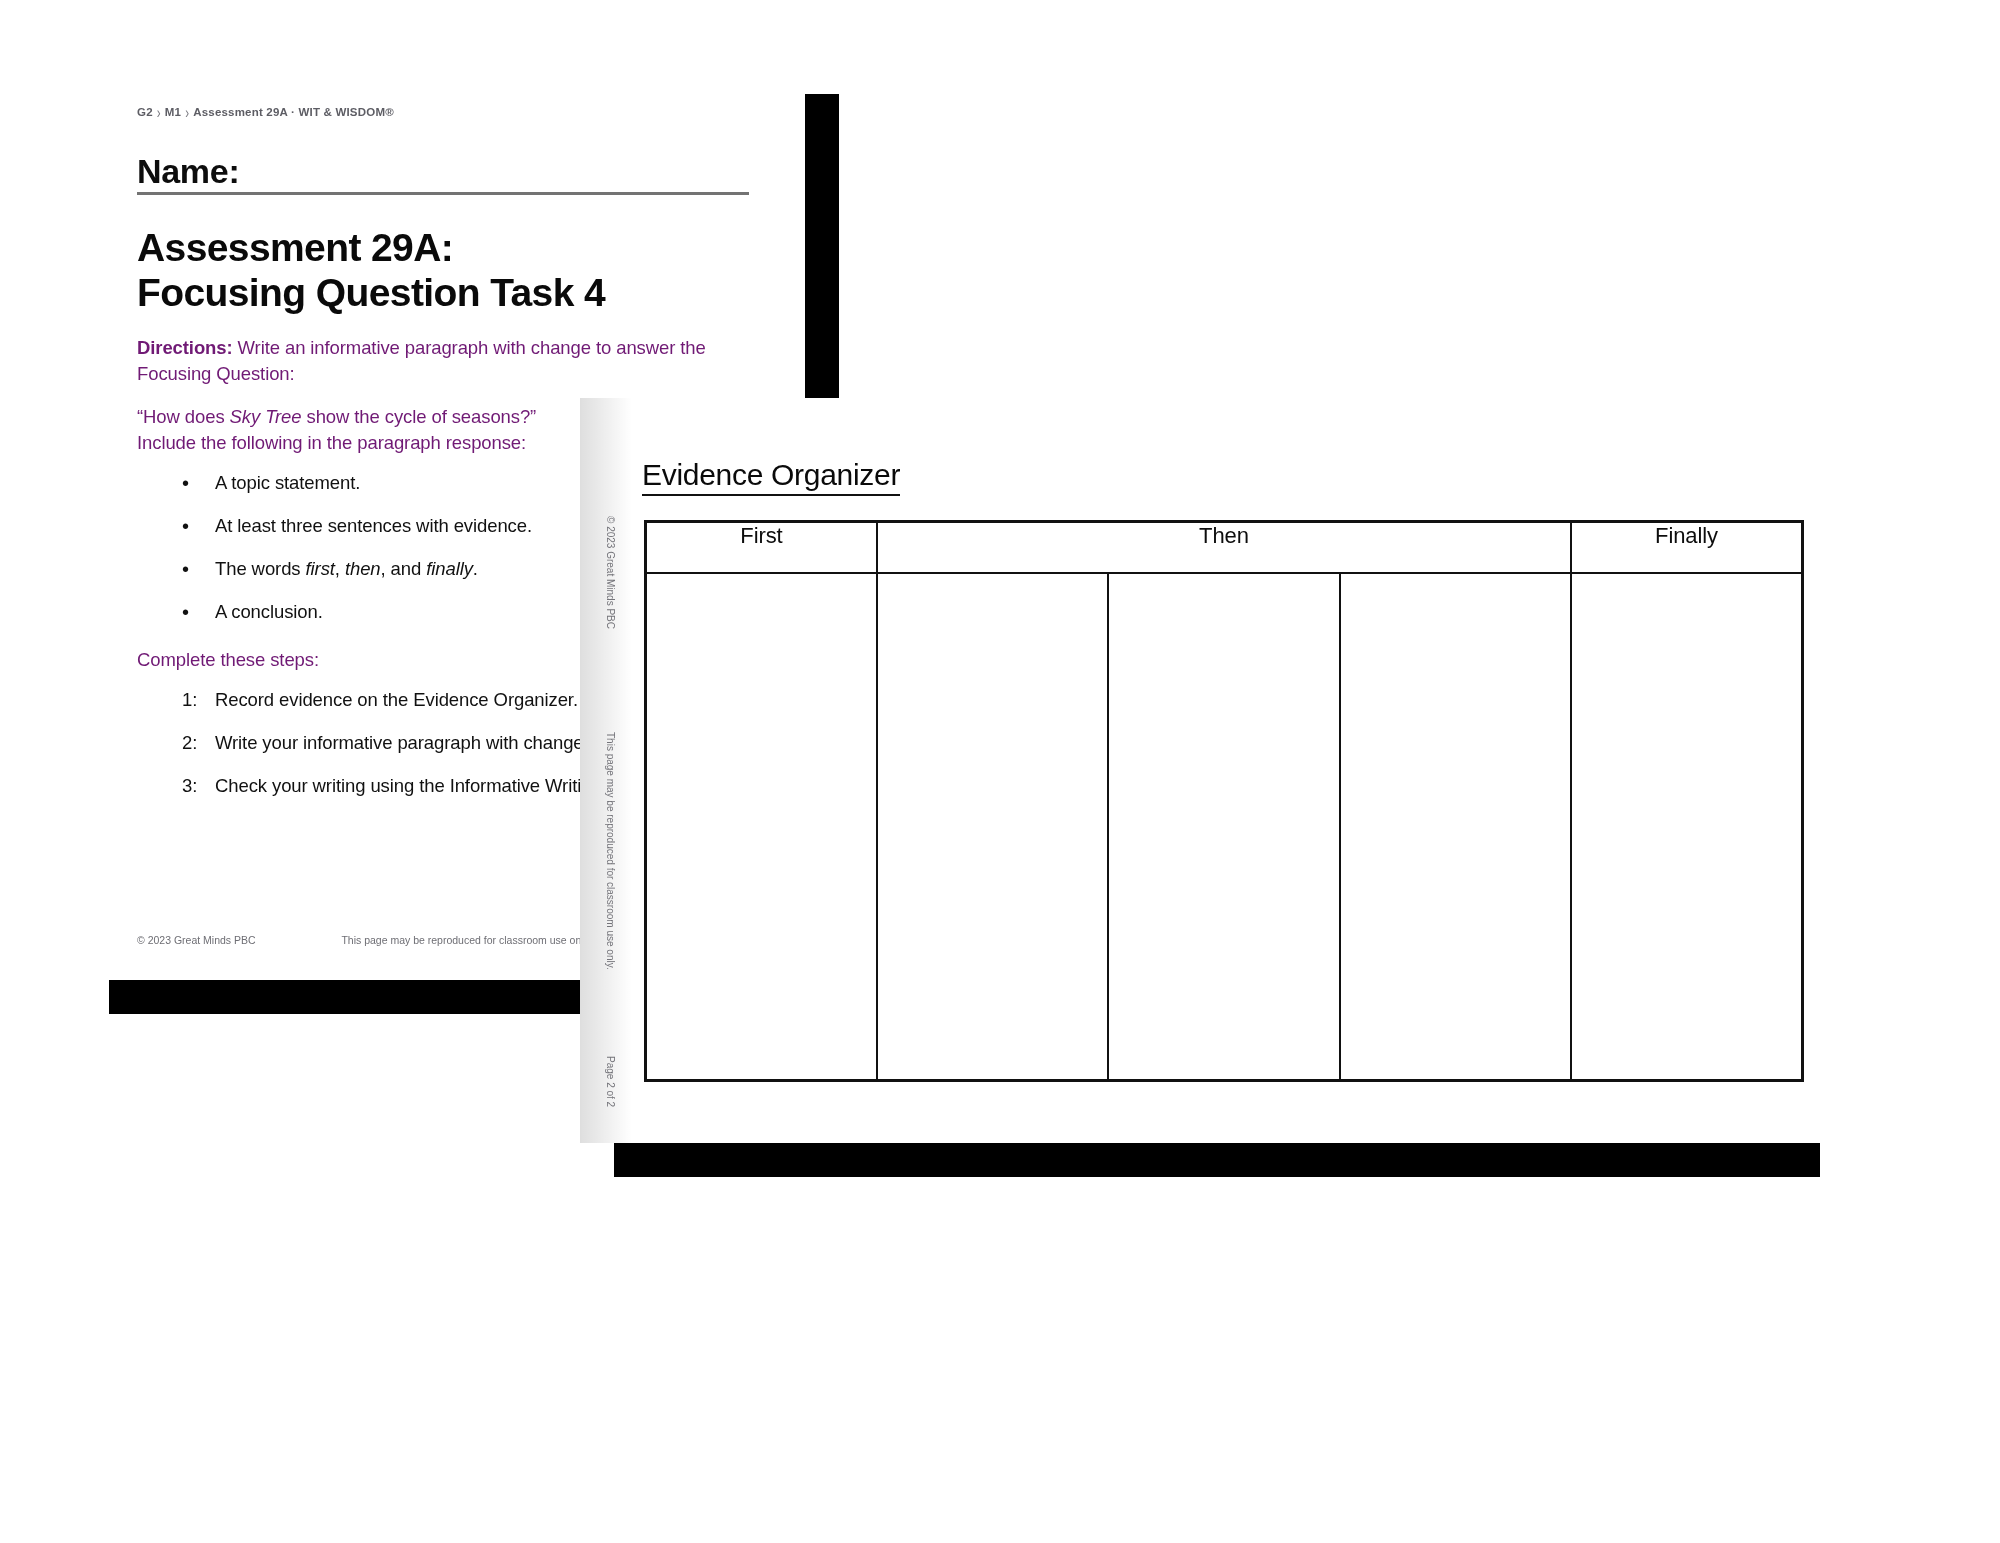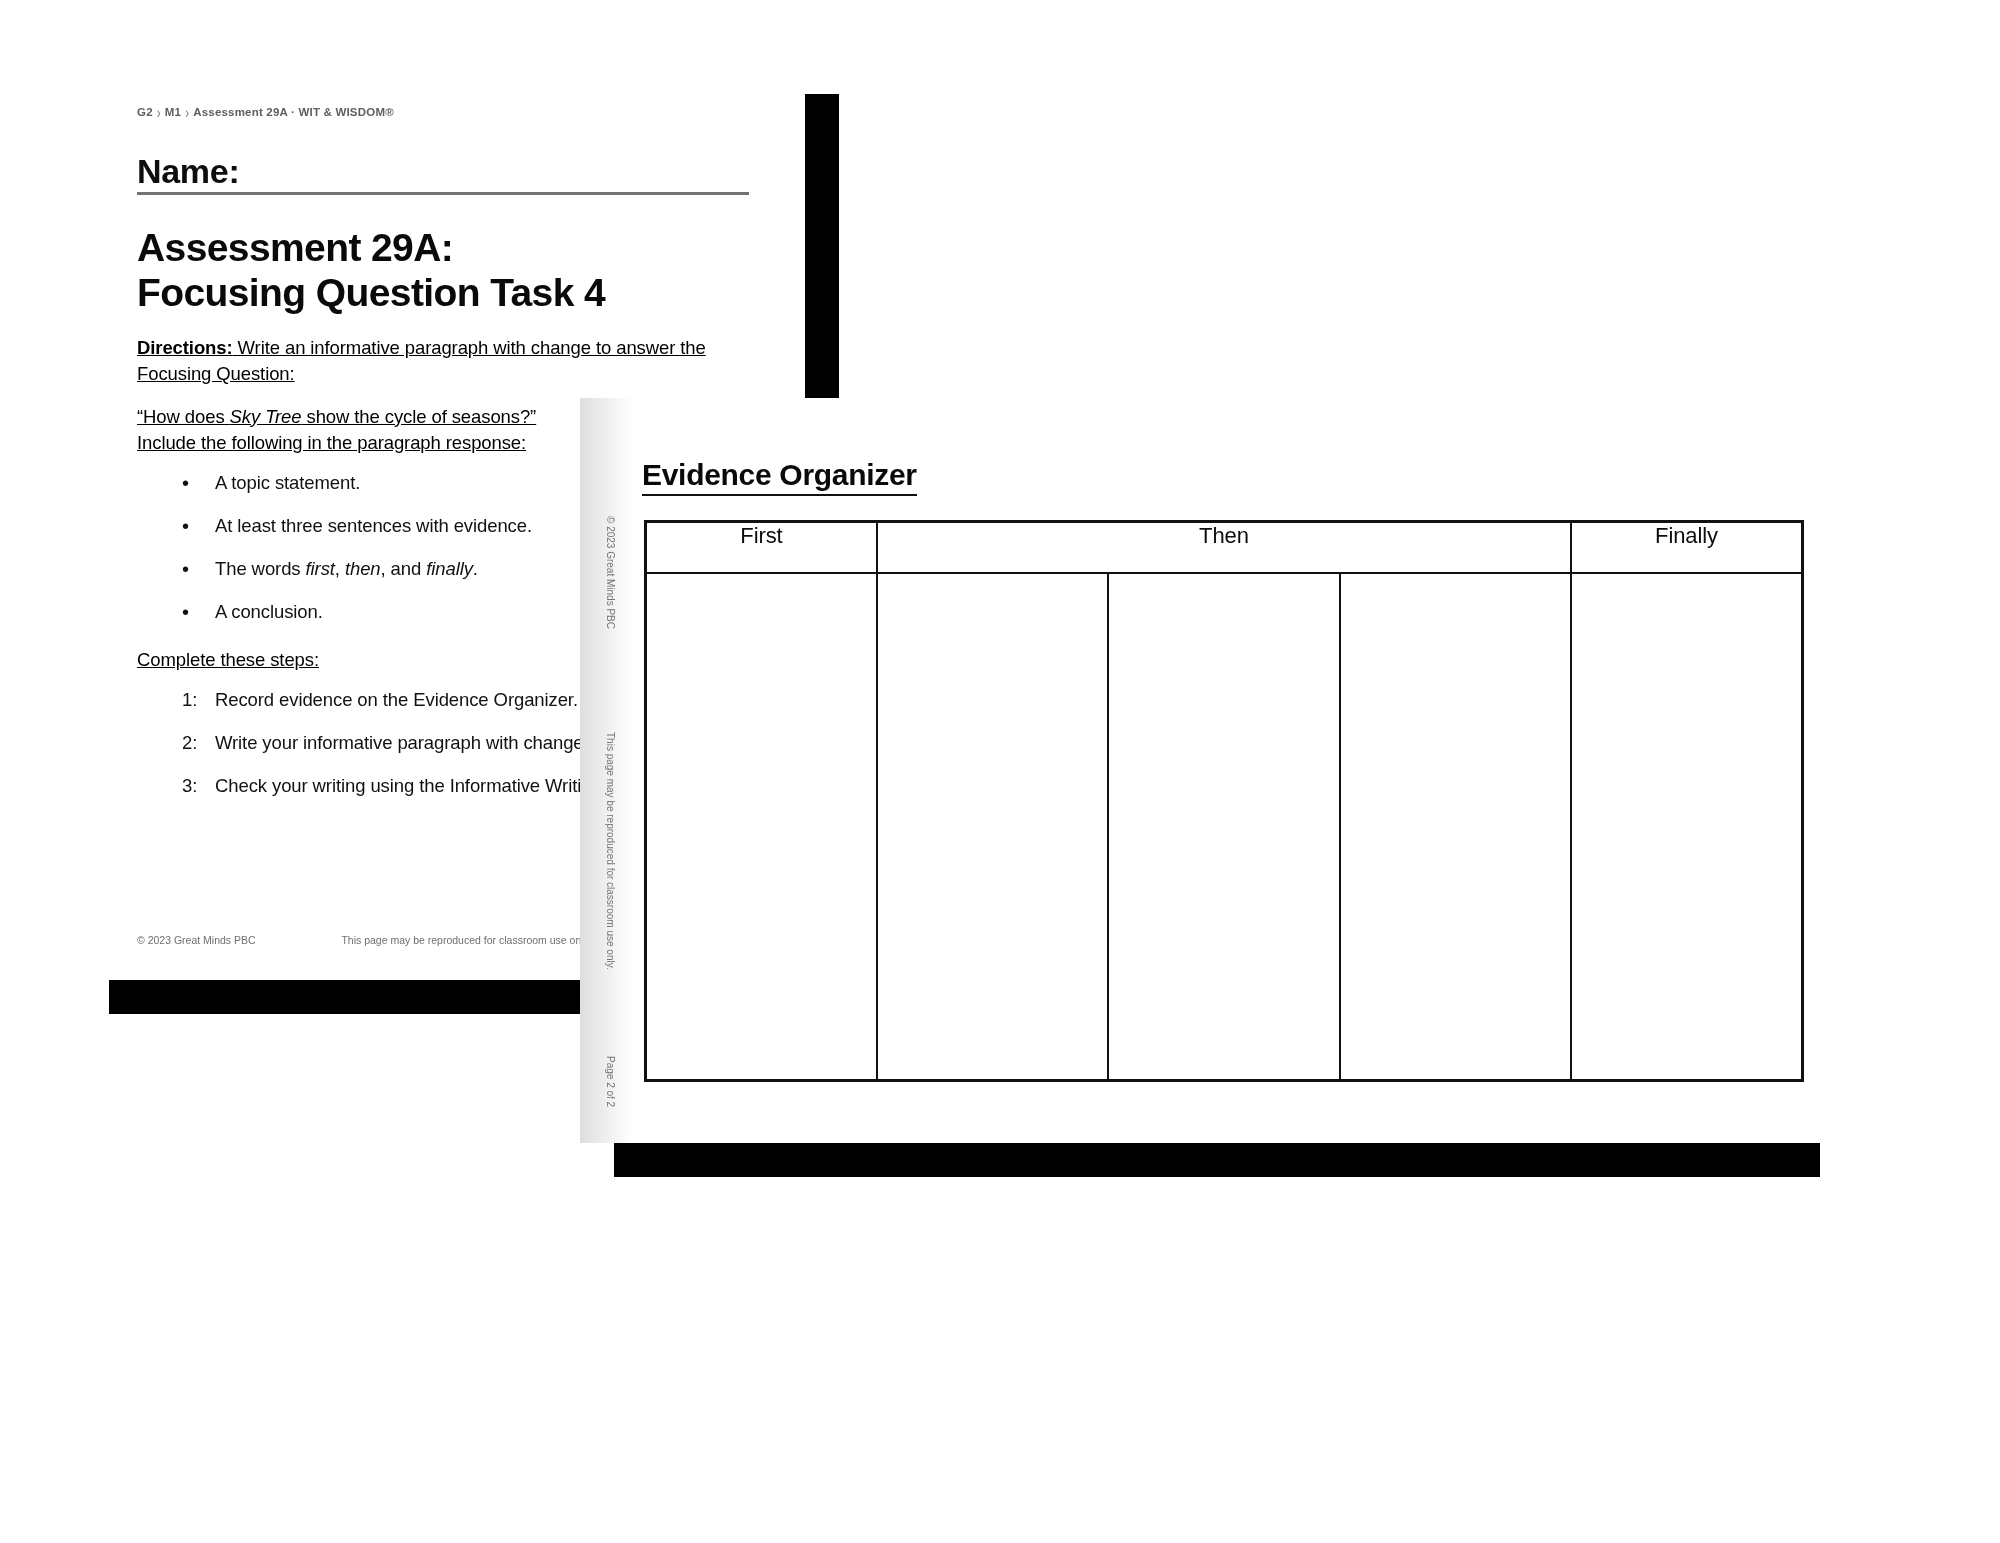--- a/index.html
+++ b/index.html
@@ -68,23 +68,22 @@
     font-size: 39px;
     font-weight: 700;
     line-height: 1.16;
     letter-spacing: -.6px;
     color: #0a0a0a;
   }
 
   .body-text {
     font-size: 18.5px;
     line-height: 1.42;
-    color: #000000;
-    letter-spacing: -.1px;
-    text-decoration: underline;
+    color: #701a75;
+    letter-spacing: -.1px;
   }
   .directions { margin-top: 20px; width: 610px; }
   .directions b { font-weight: 700; }
   .quote { margin-top: 16px; }
   .quote i { font-style: italic; }
   .include { }
 
   ul.bullets {
     list-style: none;
     margin: 14px 0 0 0;
@@ -202,21 +201,21 @@
     font-weight: normal;
     margin: 0 3px;
     color: #7b7b82;
   }
 
   .p2-title {
     position: absolute;
     left: 62px;
     top: 60px;
     font-size: 30px;
-    font-weight: 700;
+    font-weight: 400;
     letter-spacing: -.3px;
     color: #0a0a0a;
     border-bottom: 2.5px solid #111;
     padding-bottom: 3px;
     line-height: 1.1;
   }
 
   .organizer {
     position: absolute;
     left: 64px;

